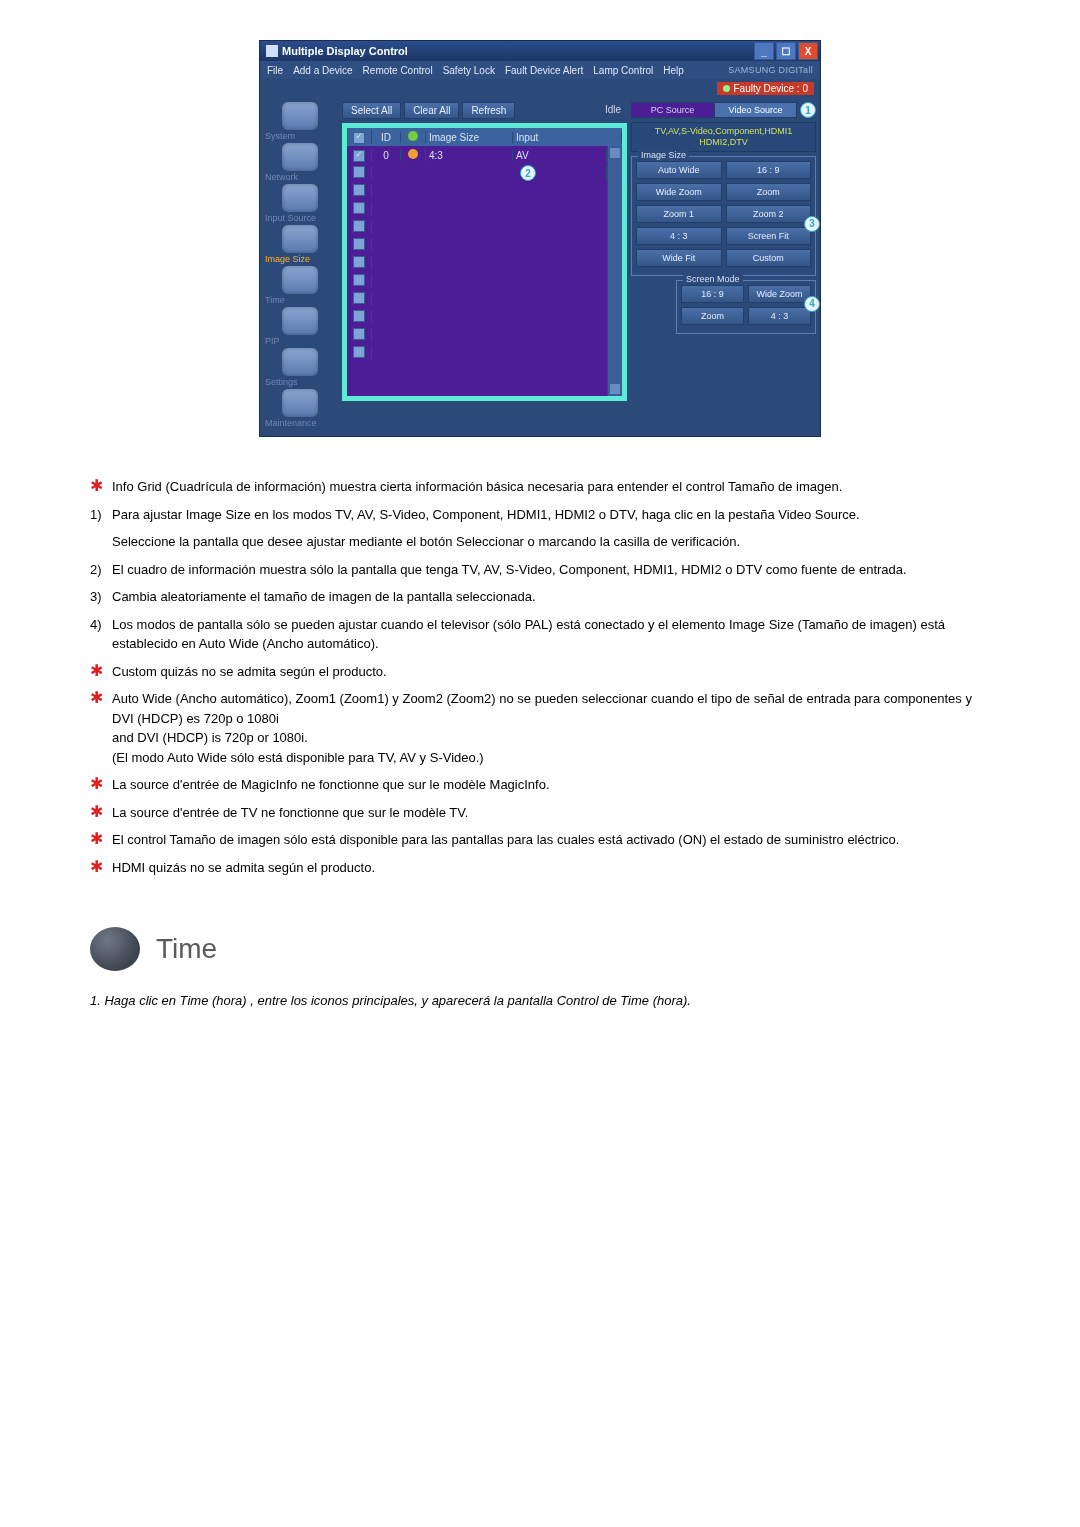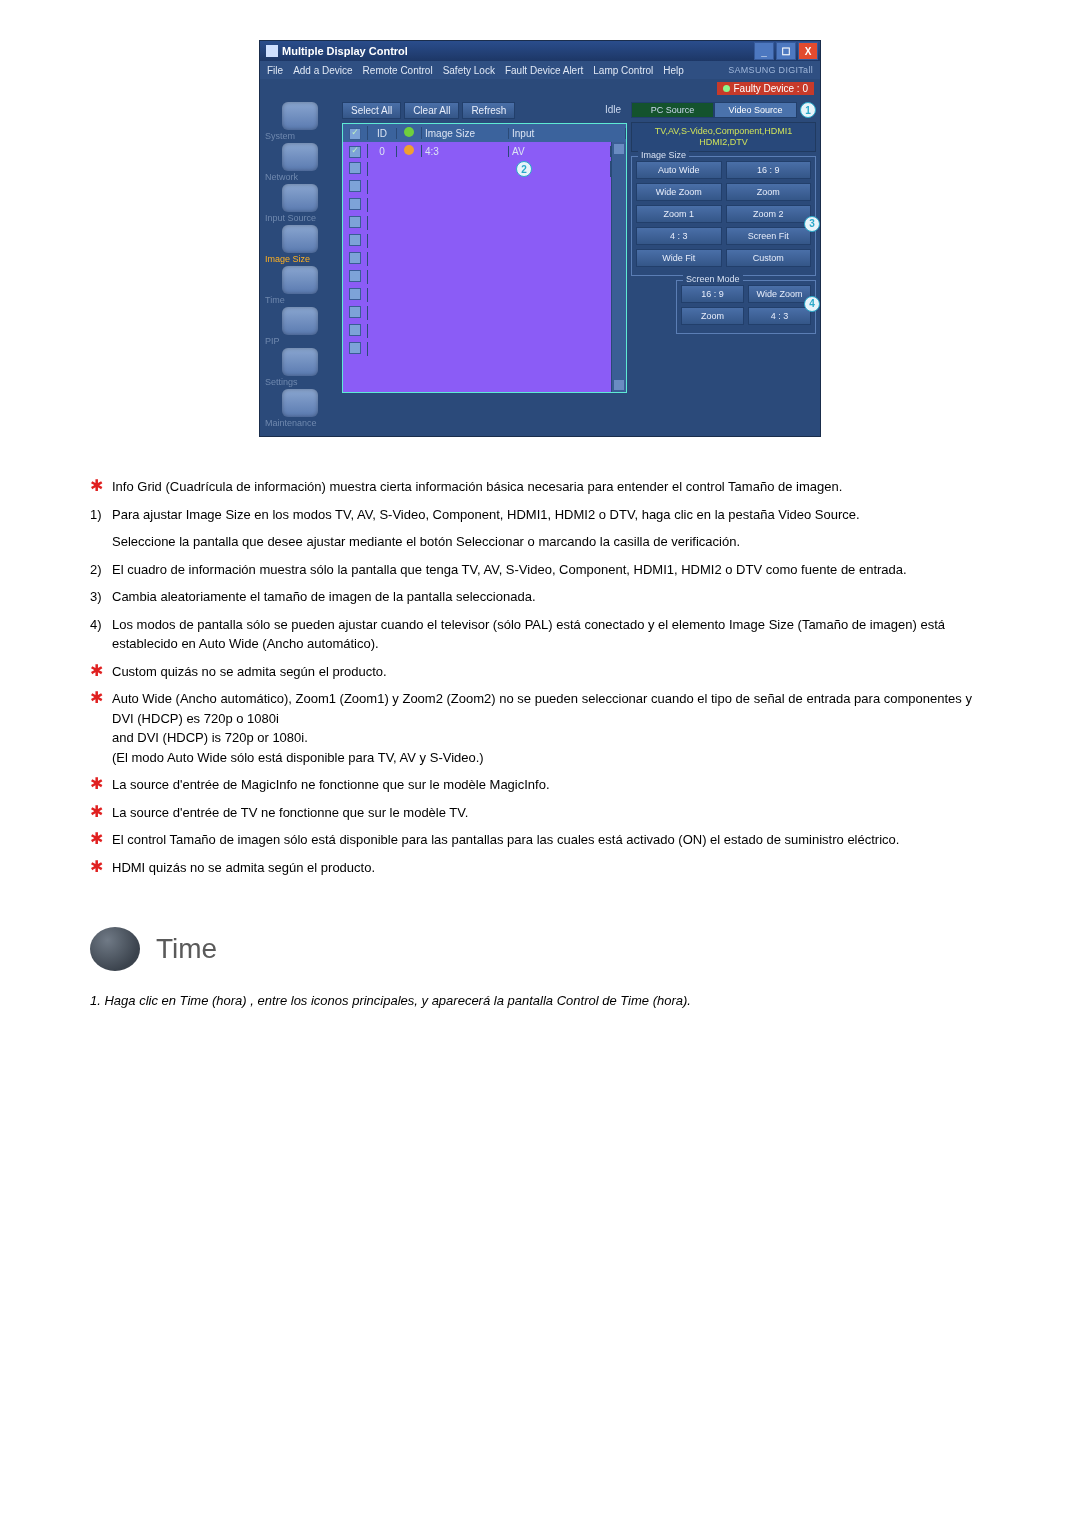--- a/index.html
+++ b/index.html
@@ -76,21 +76,21 @@
   .main {
     flex:1;
     padding:4px 4px 4px 2px;
     display:flex;
     gap:4px;
   }
   .grid-area { flex:1; }
   .toolbar { display:flex; gap:3px; margin-bottom:4px; justify-content:flex-start;}
   .tbtn { background:linear-gradient(#4a6fa8,#345688); color:#e8eefb; font-size:10px; padding:2px 8px; border:1px solid #223f6b; }
   .idle { margin-left:auto; color:#cbd8ef; font-size:10px; padding:2px 6px;}
-  .grid { background:#8b5cf6; border:1px solid #5eead4; font-size:10px; color:#dbe4f3; }
+  .grid { background:#4c1d95; border:5px solid #5eead4; font-size:10px; color:#dbe4f3; }
   .grid-hdr, .grid-row { display:flex; height:18px; align-items:center; }
   .grid-hdr { background:#3b639d; }
   .cell { border-right:1px solid #2a4a78; padding:0 3px; overflow:hidden;}
   .c-chk { width:18px; text-align:center;}
   .c-id  { width:22px; text-align:center;}
   .c-st  { width:18px; text-align:center;}
   .c-img { width:80px;}
   .c-in  { flex:1;}
   .marker-sq { display:inline-block;width:10px;height:10px;background:#7da3d8;border:1px solid #395d94;}
   .marker-sq.checked::after{content:"✓";color:#c0f0c0;font-size:9px;display:block;margin-top:-2px;}
@@ -99,21 +99,21 @@
   .status-orange{background:#f0a030;}
   .scroll { width:14px; background:#3a5e95; border-left:1px solid #2a4a78; position:relative;}
   .scroll::before,.scroll::after{content:"";position:absolute;left:2px;right:2px;height:10px;background:#6a8cc2;}
   .scroll::before{top:2px;} .scroll::after{bottom:2px;}
   .grid-wrap{display:flex; height:250px;}
   .grid-rows{flex:1;overflow:hidden;}
   .badge-num{display:inline-flex;width:14px;height:14px;border:1.5px solid #2aa9c9;border-radius:50%;align-items:center;justify-content:center;color:#2aa9c9;font-size:10px;font-weight:bold;background:#e8f4fa;margin-left:4px;}
   
   .rpanel { width:185px; display:flex; flex-direction:column; gap:4px;}
   .tabs { display:flex;}
-  .tab { flex:1; font-size:9px; padding:2px 0; text-align:center; background:#14532d; color:#cdd9ee; border:1px solid #223f6b;}
+  .tab { flex:1; font-size:9px; padding:2px 0; text-align:center; background:#4c1d95; color:#cdd9ee; border:1px solid #223f6b;}
   .tab.active { background:#4a72ac; color:#fff;}
   .num1 { margin-left:3px; }
   .srcline { background:#28487a; color:#cfe25a; font-size:9px; text-align:center; padding:3px 2px; line-height:1.2; border:1px solid #203a60;}
   .fieldset { border:1px solid #5b7eb5; padding:4px; position:relative; font-size:10px;}
   .legend { position:absolute; top:-7px; left:6px; background:#2b4a7a; color:#d7e1f2; padding:0 3px; font-size:9px;}
   .btnrow { display:flex; gap:4px; margin-bottom:4px;}
   .opt { flex:1; background:linear-gradient(#4a6fa8,#345688); color:#e8eefb; font-size:9px; text-align:center; padding:3px 0; border:1px solid #223f6b;}
 
   
   .notes { margin-top: 30px; }

